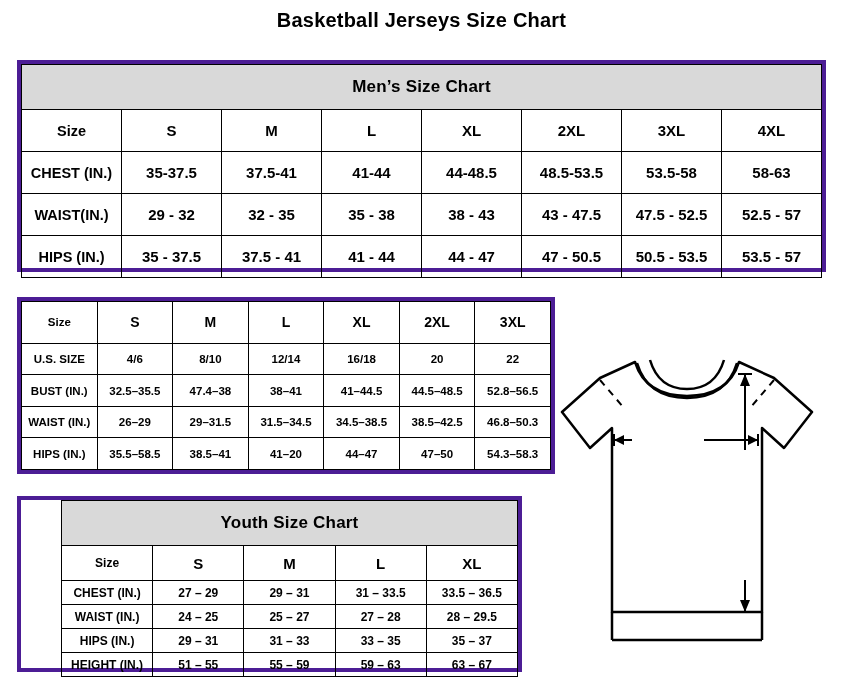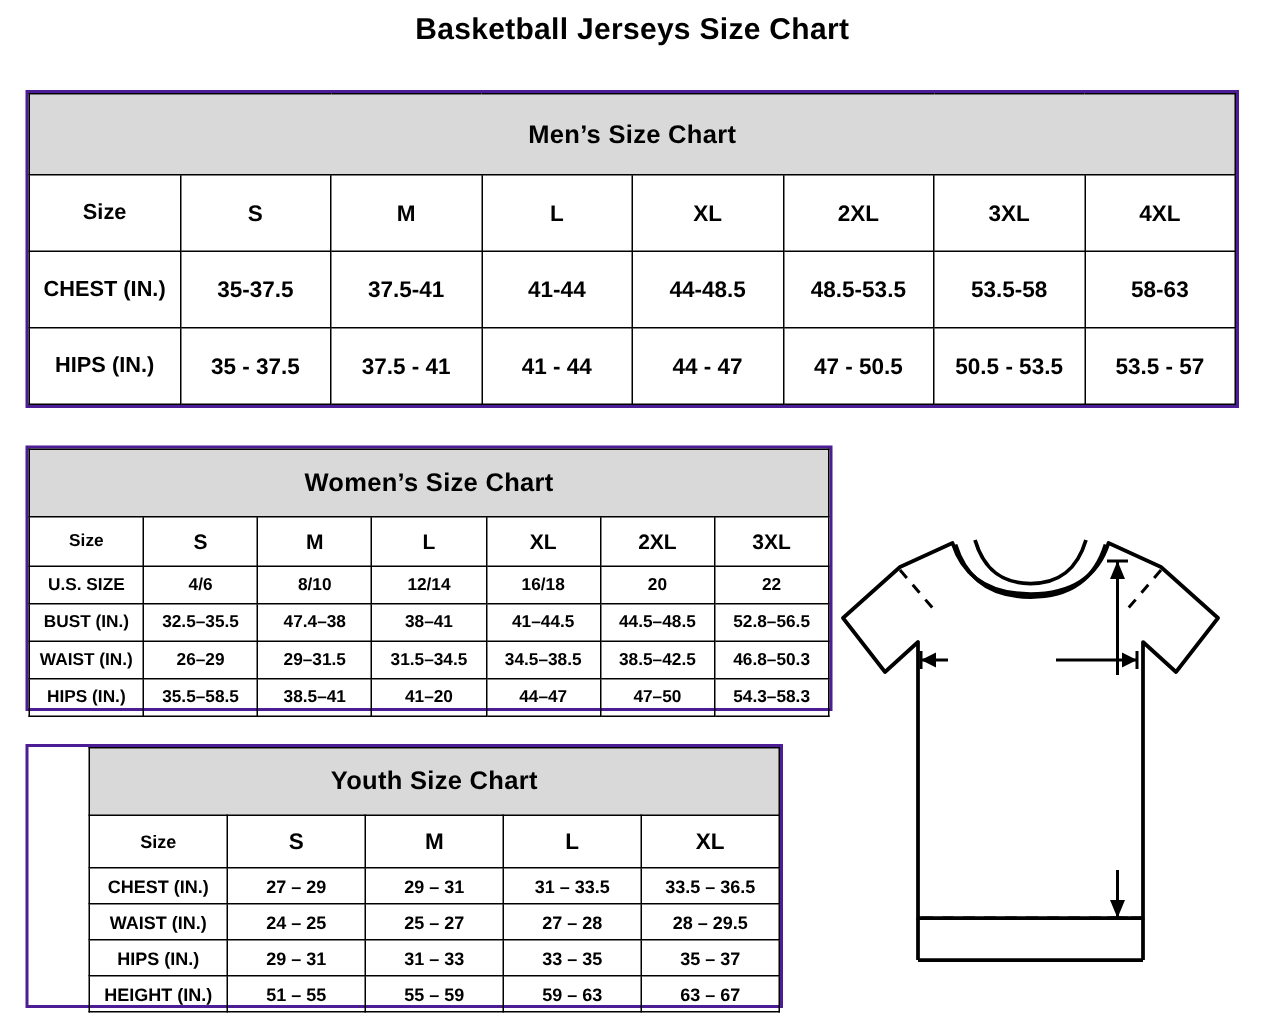--- a/index.html
+++ b/index.html
@@ -17,21 +17,21 @@
   }
   #page-title {
     text-align: center;
     font-size: 20px;
     font-weight: bold;
     margin: 9px 0 0 0;
     letter-spacing: 0.2px;
   }
   .chart-block {
     position: absolute;
-    border: 2px solid #4c1d95;
+    border: 4px solid #4c1d95;
     box-sizing: border-box;
     background: #fff;
   }
   table.size-table {
     border-collapse: collapse;
     width: 100%;
     height: 100%;
     table-layout: fixed;
   }
   table.size-table td, table.size-table th {
@@ -123,40 +123,47 @@
         <td class="row-label">CHEST (IN.)</td>
         <td>35-37.5</td>
         <td>37.5-41</td>
         <td>41-44</td>
         <td>44-48.5</td>
         <td>48.5-53.5</td>
         <td>53.5-58</td>
         <td>58-63</td>
       </tr>
       <tr>
+        <td class="row-label">WAIST(IN.)</td>
+        <td>29 - 32</td>
+        <td>32 - 35</td>
+        <td>35 - 38</td>
+        <td>38 - 43</td>
+        <td>43 - 47.5</td>
+        <td>47.5 - 52.5</td>
+        <td>52.5 - 57</td>
+      </tr>
+      <tr>
         <td class="row-label">HIPS (IN.)</td>
         <td>35 - 37.5</td>
         <td>37.5 - 41</td>
         <td>41 - 44</td>
         <td>44 - 47</td>
         <td>47 - 50.5</td>
         <td>50.5 - 53.5</td>
         <td>53.5 - 57</td>
       </tr>
     </tbody>
   </table>
 </div>
 
 <div class="chart-block" id="women-chart">
   <table class="size-table">
     <tbody>
       <tr>
-        <td class="caption-cell" colspan="7">Women’s Size Chart</td>
-      </tr>
-      <tr>
         <th class="hdr-cell row-label">Size</th>
         <th class="hdr-cell">S</th>
         <th class="hdr-cell">M</th>
         <th class="hdr-cell">L</th>
         <th class="hdr-cell">XL</th>
         <th class="hdr-cell">2XL</th>
         <th class="hdr-cell">3XL</th>
       </tr>
       <tr class="data-row">
         <td class="row-label">U.S. SIZE</td>

